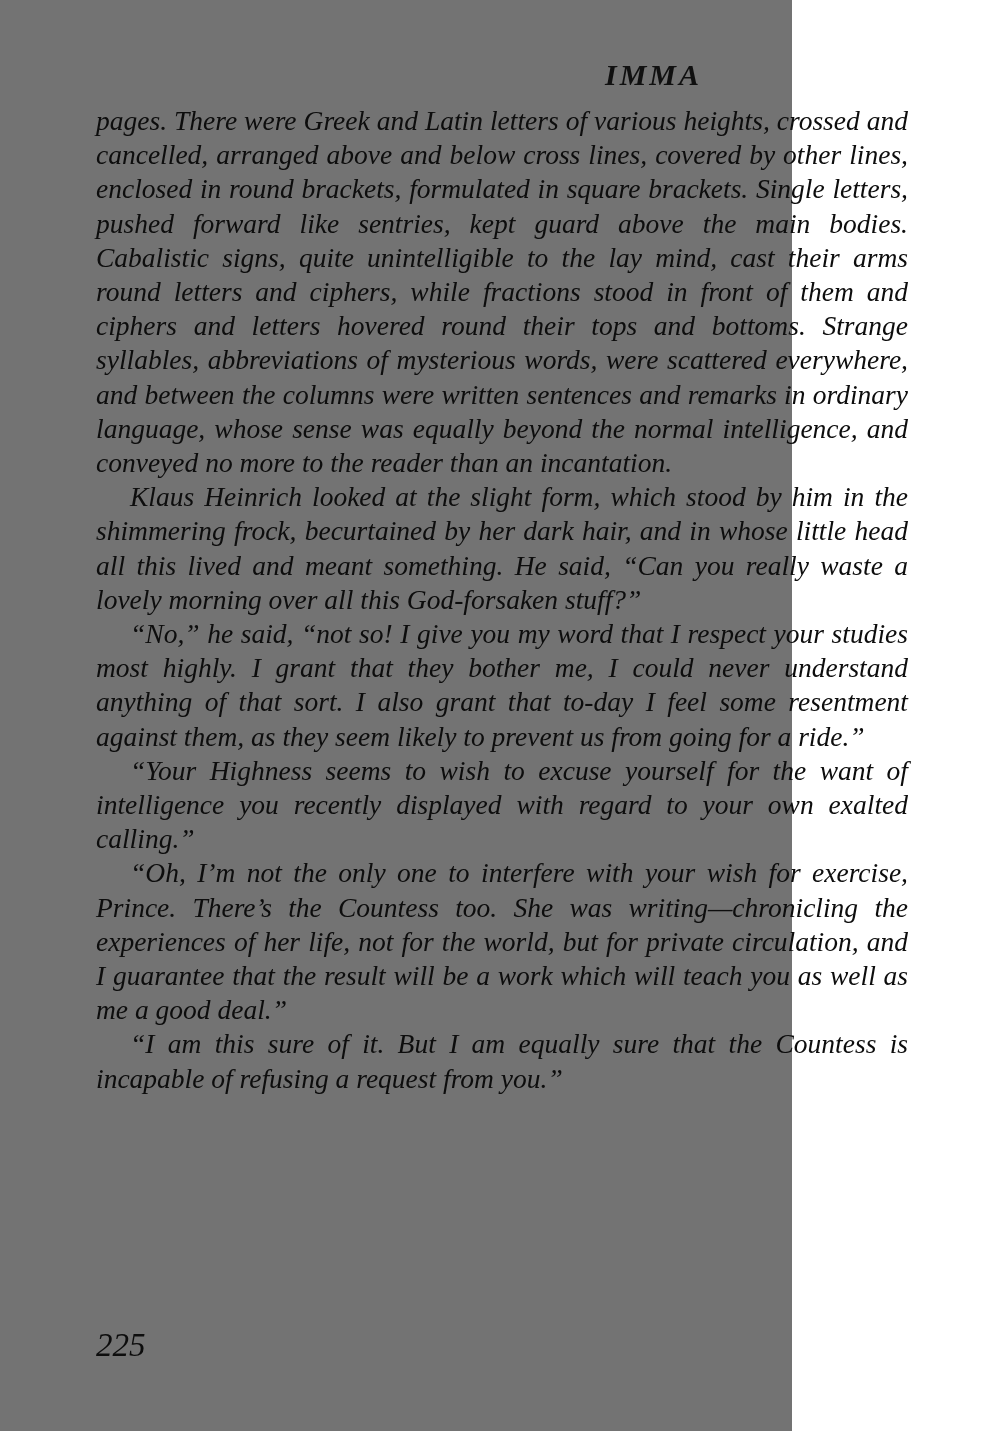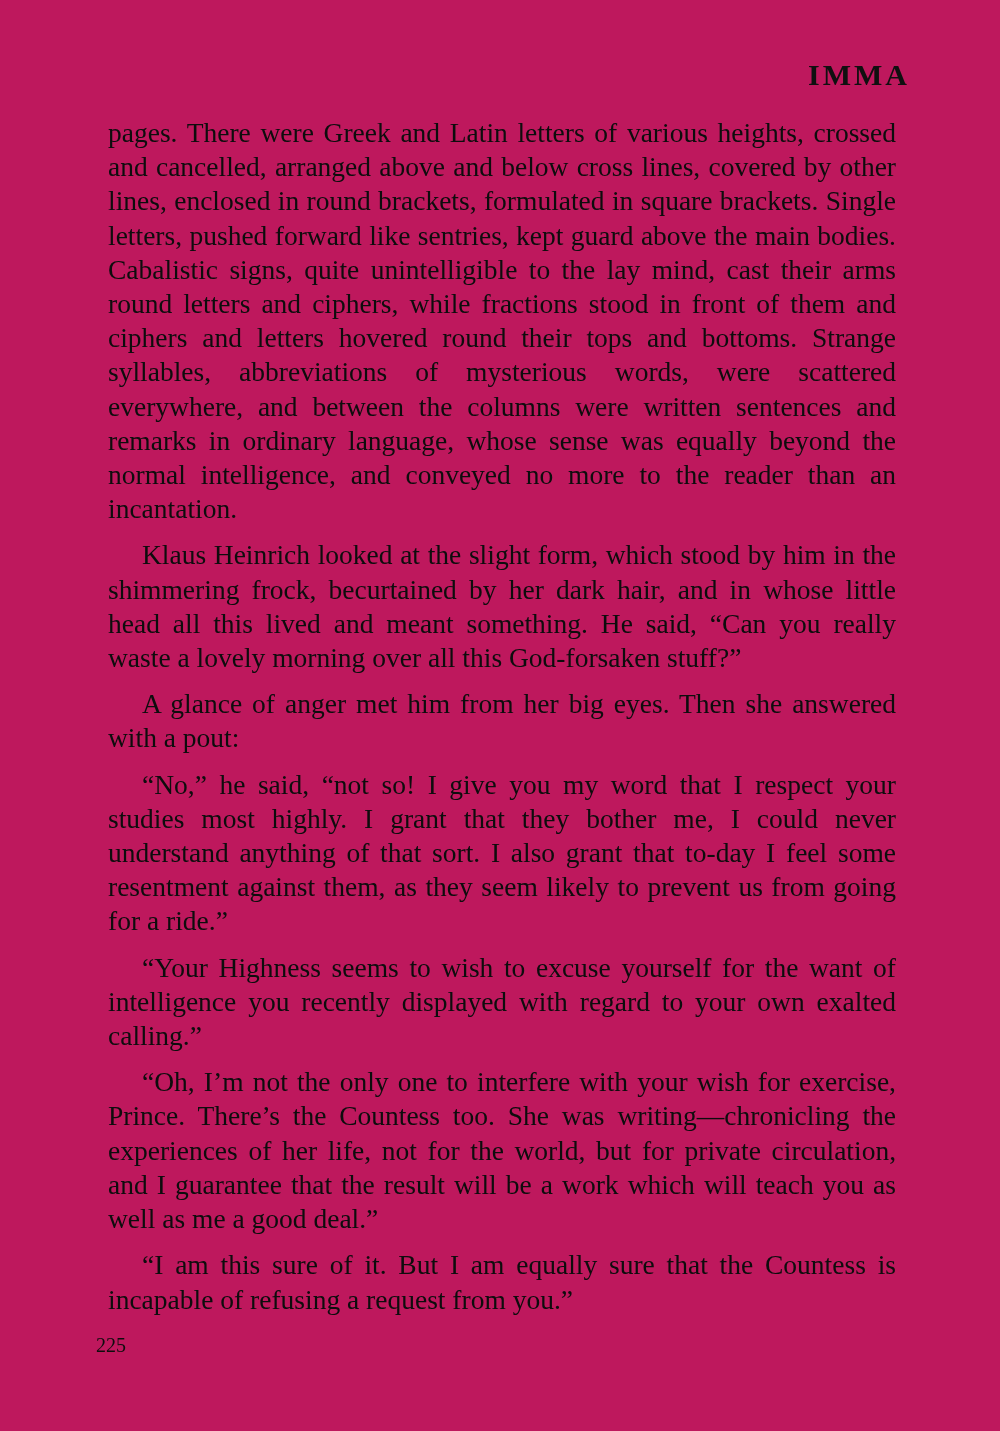--- a/index.html
+++ b/index.html
@@ -12,74 +12,74 @@
     height: 1431px;
     position: relative;
     font-family: "Liberation Serif", serif;
     color: #000000;
     overflow: hidden;
   }
   .page {
     position: absolute;
     left: 0;
     top: 0;
-    width: 1000px;
+    width: 792px;
     height: 1431px;
-    background: #be185d;
+    background: #737373;
+    font-style: italic;
   }
   .running-head {
     position: absolute;
     right: 90px;
     top: 58px;
     font-family: "Liberation Serif", serif;
     font-size: 30px;
     font-weight: bold;
     letter-spacing: 3px;
     color: #101010;
   }
   .text-block {
     position: absolute;
     left: 96px;
     top: 104px;
     width: 812px;
   }
   p.para {
-    margin: 12px;
+    margin: 0;
     font-size: 27.5px;
     line-height: 34.2px;
     text-align: justify;
     text-justify: inter-word;
     color: #0d0d0d;
     text-indent: 0;
     -webkit-hyphens: none;
     hyphens: none;
   }
   p.para.indent {
     text-indent: 34px;
   }
   .folio {
     position: absolute;
     left: 96px;
     top: 1330px;
-    font-size: 20px;
+    font-size: 33px;
     line-height: 30px;
     color: #0d0d0d;
   }
 </style>
 </head>
 <body>
 
 <div class="page">
 
   <div class="running-head">IMMA</div>
 
   <div class="text-block">
     <p class="para">pages.   There were Greek and Latin letters of various heights, crossed and cancelled, arranged above and below cross lines, covered by other lines, enclosed in round brackets, formulated in square brackets.  Single letters, pushed forward like sentries, kept guard above the main bodies.   Cabalistic signs, quite unintelligible to the lay mind, cast their arms round letters and ciphers, while fractions stood in front of them and ciphers and letters hovered round their tops and bottoms. Strange syllables, abbreviations of mysterious words, were scattered everywhere, and between the columns were written sentences and remarks in ordinary language, whose sense was equally beyond the normal intelligence, and conveyed no more to the reader than an incantation.</p>
     <p class="para indent">Klaus Heinrich looked at the slight form, which stood by him in the shimmering frock, becurtained by her dark hair, and in whose little head all this lived and meant something.  He said, “Can you really waste a lovely morning over all this God-forsaken stuff?”</p>
-    <p class="para indent">A glance of anger met him from her big eyes.   Then she answered with a pout:</p>
     <p class="para indent">“No,” he said, “not so!   I give you my word that I respect your studies most highly.   I grant that they bother me, I could never understand anything of that sort.   I also grant that to-day I feel some resentment against them, as they seem likely to prevent us from going for a ride.”</p>
     <p class="para indent">“Your Highness seems to wish to excuse yourself for the want of intelligence you recently displayed with regard to your own exalted calling.”</p>
     <p class="para indent">“Oh, I’m not the only one to interfere with your wish for exercise, Prince.  There’s the Countess too.  She was writing—chronicling the experiences of her life, not for the world, but for private circulation, and I guarantee that the result will be a work which will teach you as well as me a good deal.”</p>
     <p class="para indent">“I am this sure of it.   But I am equally sure that the Countess is incapable of refusing a request from you.”</p>
   </div>
 
   <div class="folio">225</div>
 
 </div>
 

